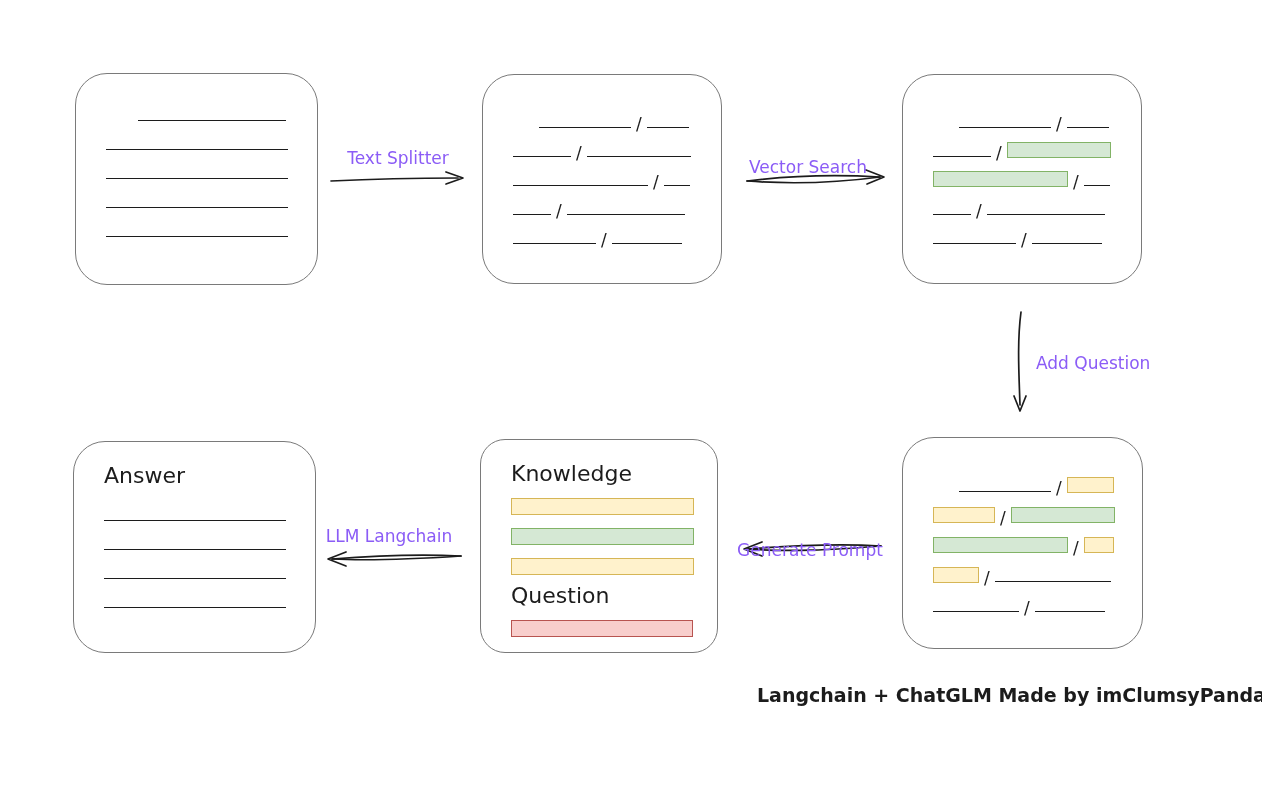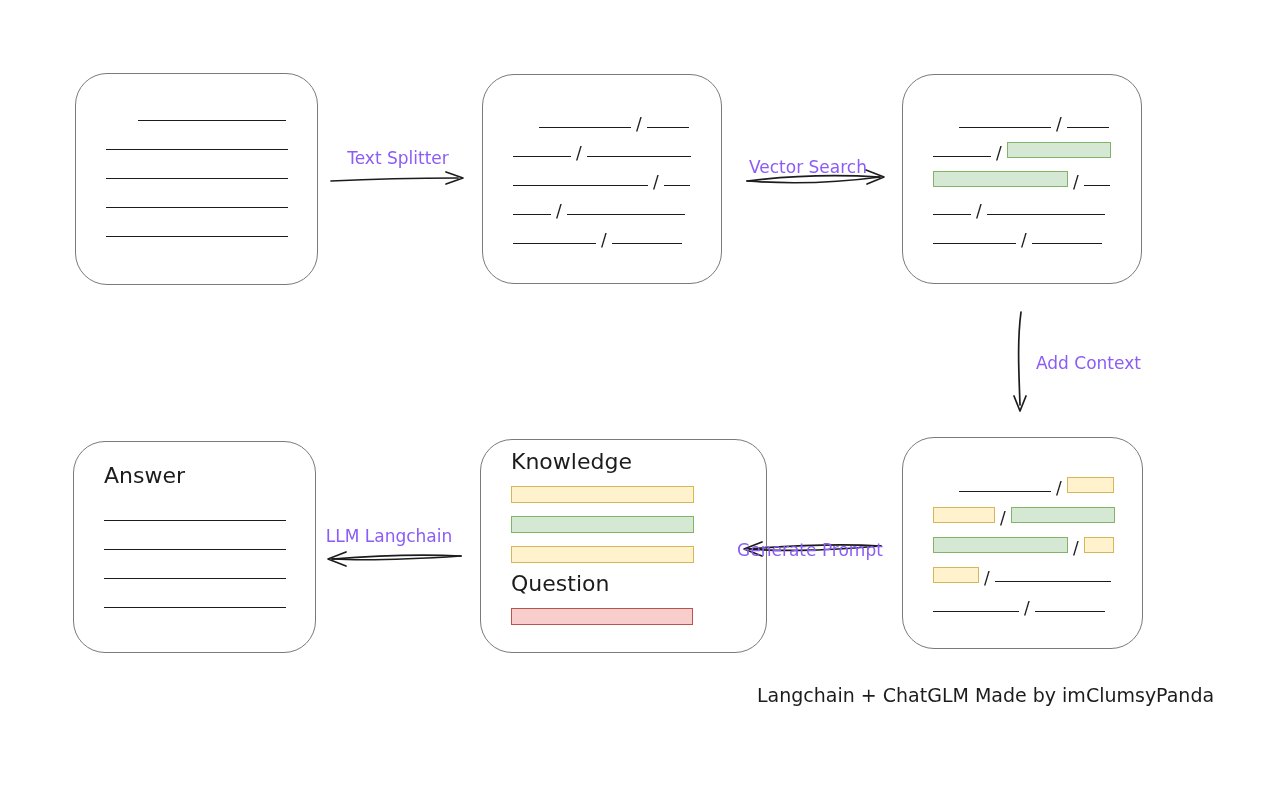--- a/index.html
+++ b/index.html
@@ -24,21 +24,21 @@
   .arrow-label{
     position:absolute;font-size:17px;line-height:20px;color:#8b5cf6;
     text-align:center;white-space:nowrap;
   }
   #arrow-layer{position:absolute;left:0;top:0;pointer-events:none;}
   #arrow-layer path,#arrow-layer polyline{
     fill:none;stroke:#1c1c1c;stroke-width:1.7;stroke-linecap:round;stroke-linejoin:round;
   }
   .caption{
     position:absolute;left:757px;top:684px;width:440px;text-align:right;
-    font-size:19px;color:#1c1c1c;white-space:nowrap;
+    font-size:19px;color:#1c1c1c;white-space:nowrap;font-weight:bold;
   }
 </style>
 </head>
 <body>
 
 <div id="canvas">
 
   <div class="node" style="left:75px;top:73px;width:243px;height:212px;padding-top:24px;">
     <div>
         <div class="seg-row" style="padding-left: 32px;">
@@ -142,21 +142,21 @@
           <span class="seg seg-line" style="width: 116px;"></span>
         </div>
         <div class="seg-row">
           <span class="seg seg-line" style="width: 86px;"></span>
           <span class="slash">/</span>
           <span class="seg seg-line" style="width: 70px;"></span>
         </div>
       </div>
   </div>
 
-  <div class="node" style="left:480px;top:439px;width:287px;height:214px;padding-top:10px;">
+  <div class="node" style="left:480px;top:439px;width:238px;height:214px;padding-top:22px;border-radius:25px;">
     <div class="box-label">Knowledge</div>
     <div class="rows30 prompt-rows" style="margin-top:6px;">
         <div class="seg-row">
           <span class="seg seg-yellow" style="width: 183px;"></span>
         </div>
         <div class="seg-row">
           <span class="seg seg-green" style="width: 183px;"></span>
         </div>
         <div class="seg-row">
           <span class="seg seg-yellow" style="width: 183px;"></span>
@@ -209,19 +209,19 @@
     </g>
     <g>
       <path d="M461 556 C 420 554 370 556 332 559"></path>
       <path d="M461 556 C 415 559 370 561 332 559"></path>
       <polyline points="346,552 328,559 346,566"></polyline>
     </g>
   </svg>
 
   <div class="arrow-label" style="left:318px;top:148px;width:160px;">Text Splitter</div>
   <div class="arrow-label" style="left:728px;top:149px;width:160px;margin-top:8px;">Vector Search</div>
-  <div class="arrow-label" style="left:1036px;top:353px;text-align:left;">Add Context</div>
+  <div class="arrow-label" style="left:1036px;top:353px;text-align:left;">Add Question</div>
   <div class="arrow-label" style="left:720px;top:540px;width:180px;">Generate Prompt</div>
   <div class="arrow-label" style="left:309px;top:526px;width:160px;">LLM Langchain</div>
 
   <div class="caption">Langchain + ChatGLM Made by imClumsyPanda</div>
 
 </div>
 
 </body></html>

